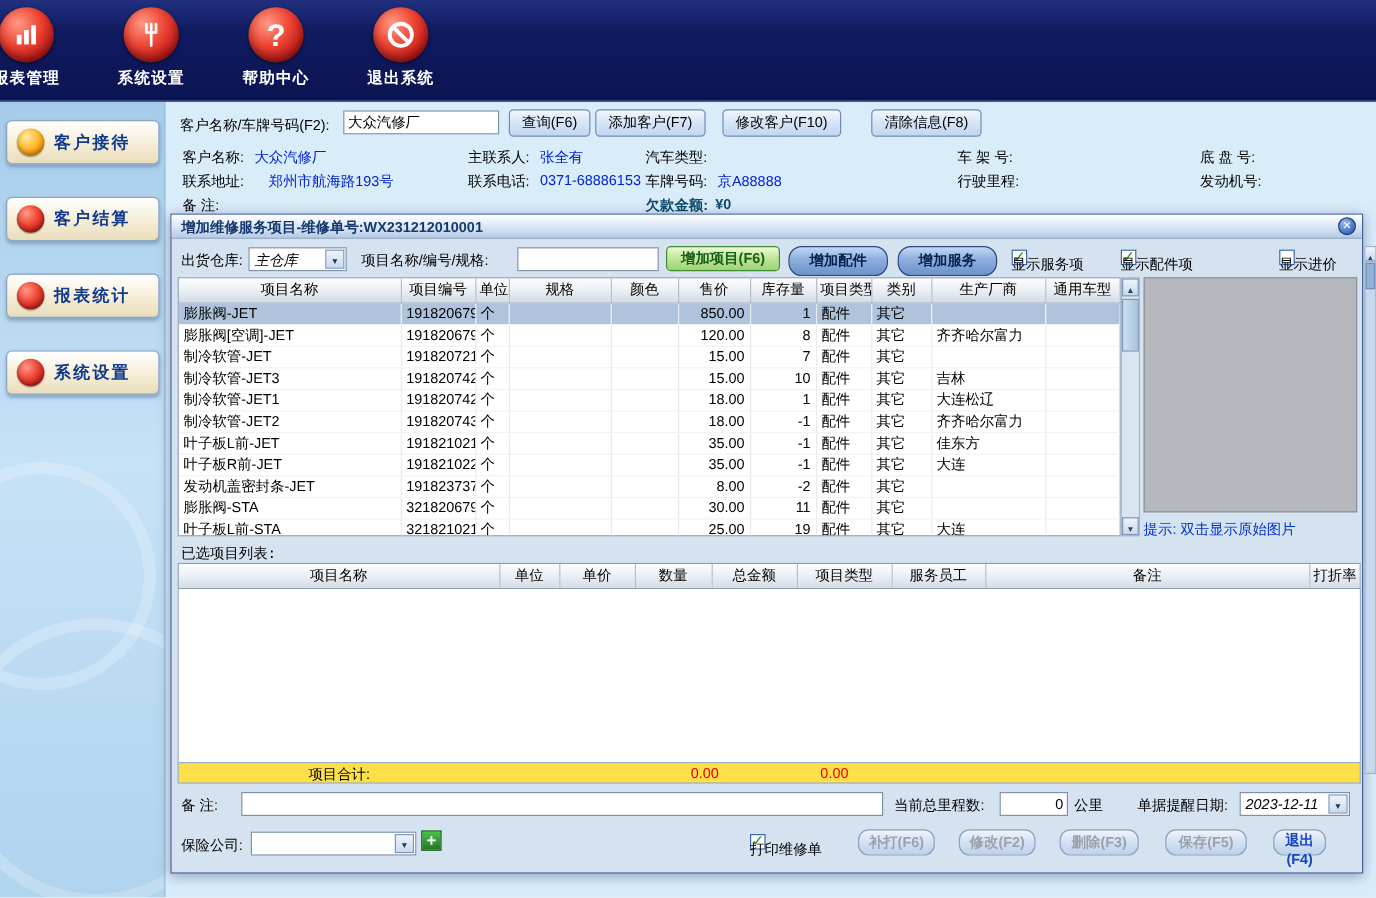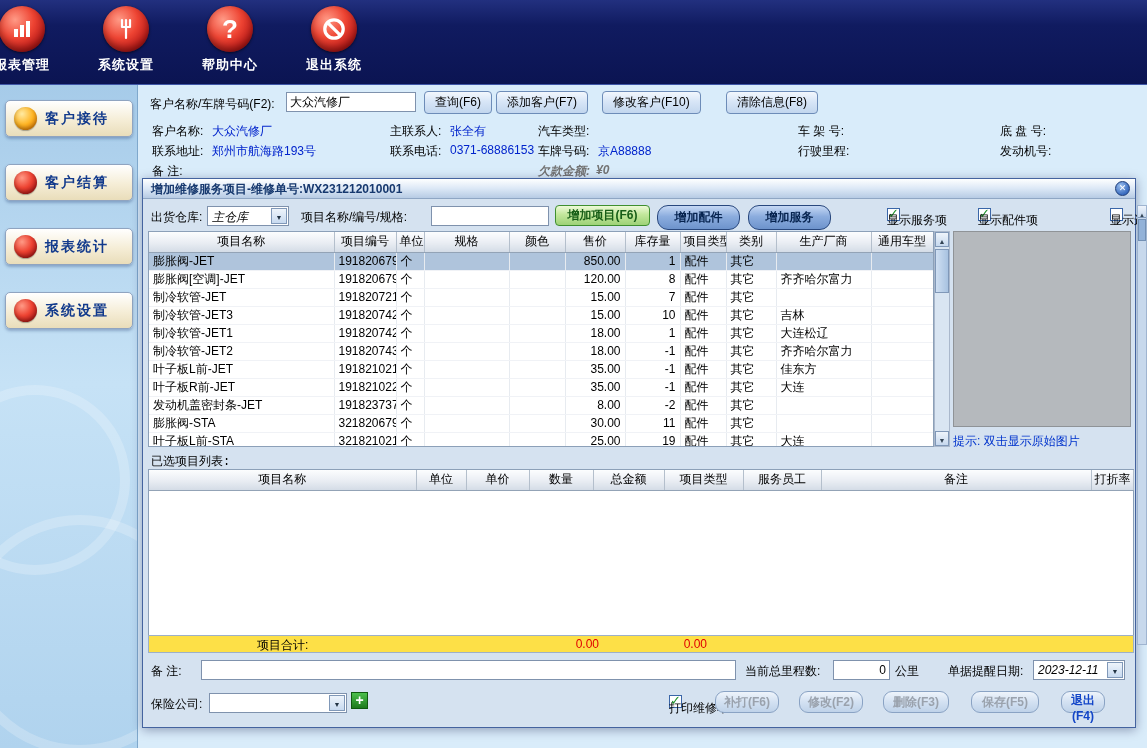--- a/index.html
+++ b/index.html
@@ -33,21 +33,21 @@
     font-size:14px; font-weight:bold; color:#123a8c; letter-spacing:2px; }
   .side-icon { width:23px; height:23px; border-radius:50%; flex:0 0 auto;
     box-shadow:inset 0 -2px 4px rgba(0,0,0,.3), 0 1px 1px rgba(0,0,0,.3); }
   .side-icon.red { background:radial-gradient(circle at 35% 30%, #ff9a86, #ee4433 45%, #a81212 85%); }
   .side-icon.orange { background:radial-gradient(circle at 35% 30%, #ffeaa2, #ffb524 50%, #e07800 88%); }
 
   
   .main { position:absolute; left:138px; top:85px; width:1009px; height:663px; background:#d9ecfa; }
   .lbl { font-size:12px; color:#000; white-space:nowrap; }
   .val-blue { color:#0023cc; }
-  .val-red { color:#737373; font-weight:bold;font-style:italic; }
+  .val-red { color:#0c4a6e; font-weight:bold; }
   input.txt { border:1px solid #7f92ad; background:#fff; height:20px; font-size:12px; padding:1px 3px; font-family:inherit; }
 
   .search-row { position:absolute; left:0; top:6px; width:100%; height:24px; }
   .search-row .lbl { position:absolute; left:12px; top:5px; }
   #customer-search { position:absolute; left:148px; top:1px; width:130px; }
   .btn-lite { position:absolute; top:0; height:23px; background:linear-gradient(#f2f7fd,#d8e6f7 45%,#c2d6ee);
     border:1px solid #6d8cb8; border-radius:4px; font-size:12px; font-family:inherit; cursor:pointer; padding:0 10px; color:#000; }
 
   .info .lbl, .info span { position:absolute; }
 
@@ -66,21 +66,21 @@
   .dlg-controls .lbl { position:absolute; top:4px; }
   .combo { position:absolute; background:#fff; border:1px solid #7f92ad; height:20px; cursor:pointer; }
   .combo .combo-text { position:absolute; left:4px; top:2px; font-size:12px; white-space:nowrap;font-style:italic; }
   .combo-arrow { position:absolute; right:1px; top:1px; bottom:1px; width:16px;
     background:linear-gradient(#eef4fb,#c8daf0); border:1px solid #8098b8; text-align:center; }
   .combo-arrow::after { content:"▼"; font-size:7px; color:#234; line-height:16px; }
   .btn-green { position:absolute; height:21px; background:linear-gradient(#eefad8,#c2e79b 45%,#9ed277);
     border:1px solid #3f8f2f; border-radius:4px; color:#175e17; font-weight:bold; font-size:12px; font-family:inherit; cursor:pointer; }
   .pill { position:absolute; height:25px; background:linear-gradient(#c5d8f4,#8cadde 45%,#6d93cc);
     border:1px solid #29487e; border-radius:11px; color:#06234f; font-weight:bold; font-size:12px; font-family:inherit; cursor:pointer; }
-  .cb-group { position:absolute; top:3px; display:flex; align-items:center; gap:3px; cursor:pointer;margin-left:44px; }
+  .cb-group { position:absolute; top:3px; display:flex; align-items:center; gap:3px; cursor:pointer; }
   .cb { width:13px; height:13px; background:#fff; border:1px solid #3a66a8; position:relative; }
   .cb.checked::after { content:"✓"; position:absolute; left:0px; top:-3px; color:#1d9128; font-size:13px; font-weight:bold; }
 
   .parts-wrap { position:absolute; left:5px; top:52px; width:786px; height:216px; background:#fff;
     border:1px solid #8ca0b8; overflow:hidden; }
   table.grid { border-collapse:collapse; table-layout:fixed; width:784px; }
   table.grid th { background:linear-gradient(#fcfdfe,#e9edf3 55%,#d4dce6); border-right:1px solid #b4bfcc;
     border-bottom:1px solid #93a3b6; height:20px; font-weight:normal; font-size:12px; padding:0 3px;
     white-space:nowrap; overflow:hidden; }
   table.grid td { height:17px; font-size:12px; padding:0 4px; border-right:1px solid #e7ebf0;
@@ -207,21 +207,21 @@
     <div class="info">
       <span class="lbl" style="left:14px; top:38px">客户名称:</span>
       <span class="lbl val-blue" style="left:74px; top:38px">大众汽修厂</span>
       <span class="lbl" style="left:252px; top:38px">主联系人:</span>
       <span class="lbl val-blue" style="left:312px; top:38px">张全有</span>
       <span class="lbl" style="left:400px; top:38px">汽车类型:</span>
       <span class="lbl" style="left:660px; top:38px">车 架 号:</span>
       <span class="lbl" style="left:862px; top:38px">底 盘 号:</span>
 
       <span class="lbl" style="left:14px; top:58px">联系地址:</span>
-      <span class="lbl val-blue" style="left:74px; top:58px">郑州市航海路193号</span>
+      <span class="lbl val-blue" style="left:86px; top:58px">郑州市航海路193号</span>
       <span class="lbl" style="left:252px; top:58px">联系电话:</span>
       <span class="lbl val-blue" style="left:312px; top:58px">0371-68886153</span>
       <span class="lbl" style="left:400px; top:58px">车牌号码:</span>
       <span class="lbl val-blue" style="left:460px; top:58px">京A88888</span>
       <span class="lbl" style="left:660px; top:58px">行驶里程:</span>
       <span class="lbl" style="left:862px; top:58px">发动机号:</span>
 
       <span class="lbl" style="left:14px; top:78px">备  注:</span>
       <span class="lbl val-red" style="left:400px; top:78px">欠款金额:</span>
       <span class="lbl val-red" style="left:458px; top:78px">¥0</span>

